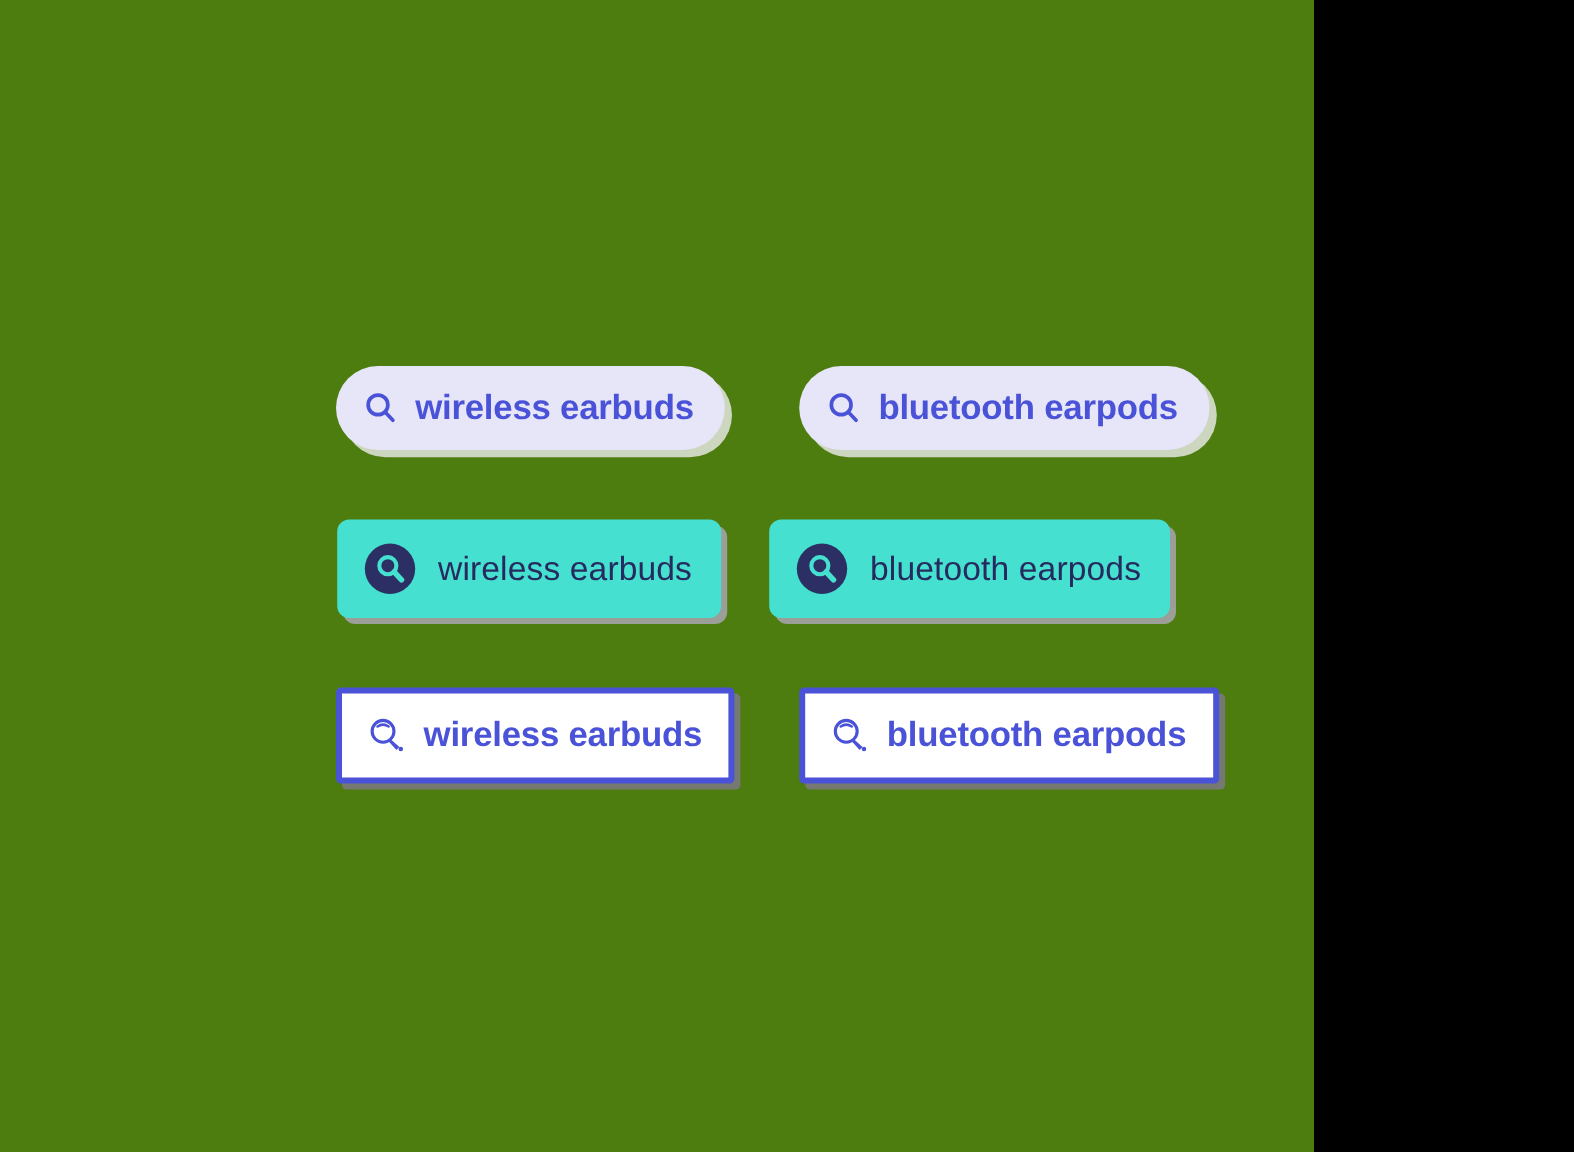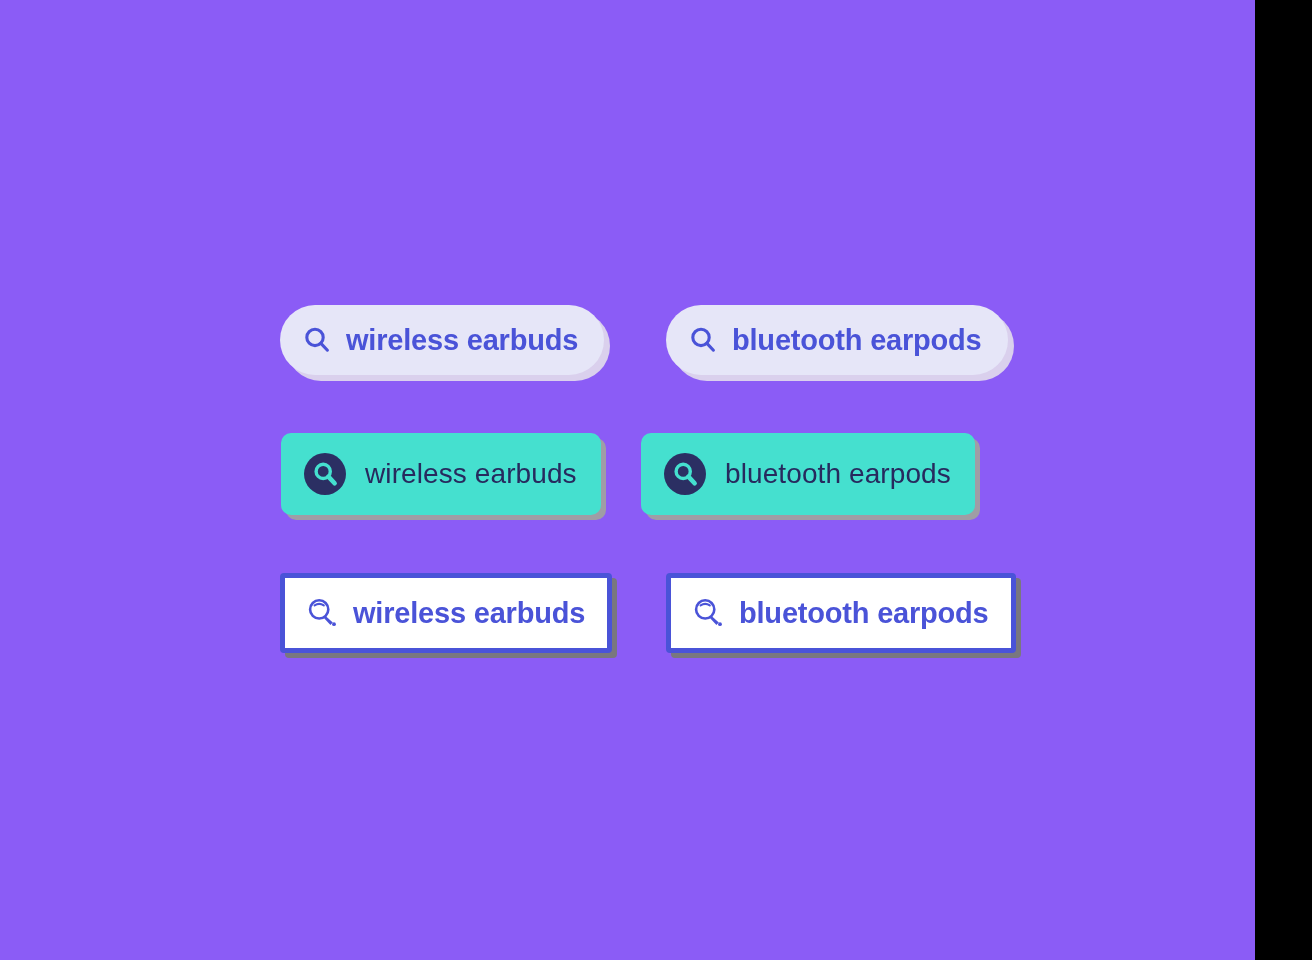--- a/index.html
+++ b/index.html
@@ -11,23 +11,23 @@
   body {
     width: 1312px;
     height: 960px;
     overflow: hidden;
     font-family: "Liberation Sans", sans-serif;
     -webkit-font-smoothing: antialiased;
   }
 
   #stage {
     position: relative;
-    width: 1255px;
+    width: 1095px;
     height: 960px;
-    background: #8b5cf6;
+    background: #4d7c0f;
   }
 
   
   .chip {
     position: absolute;
     display: flex;
     align-items: center;
     box-sizing: border-box;
     white-space: nowrap;
     user-select: none;

